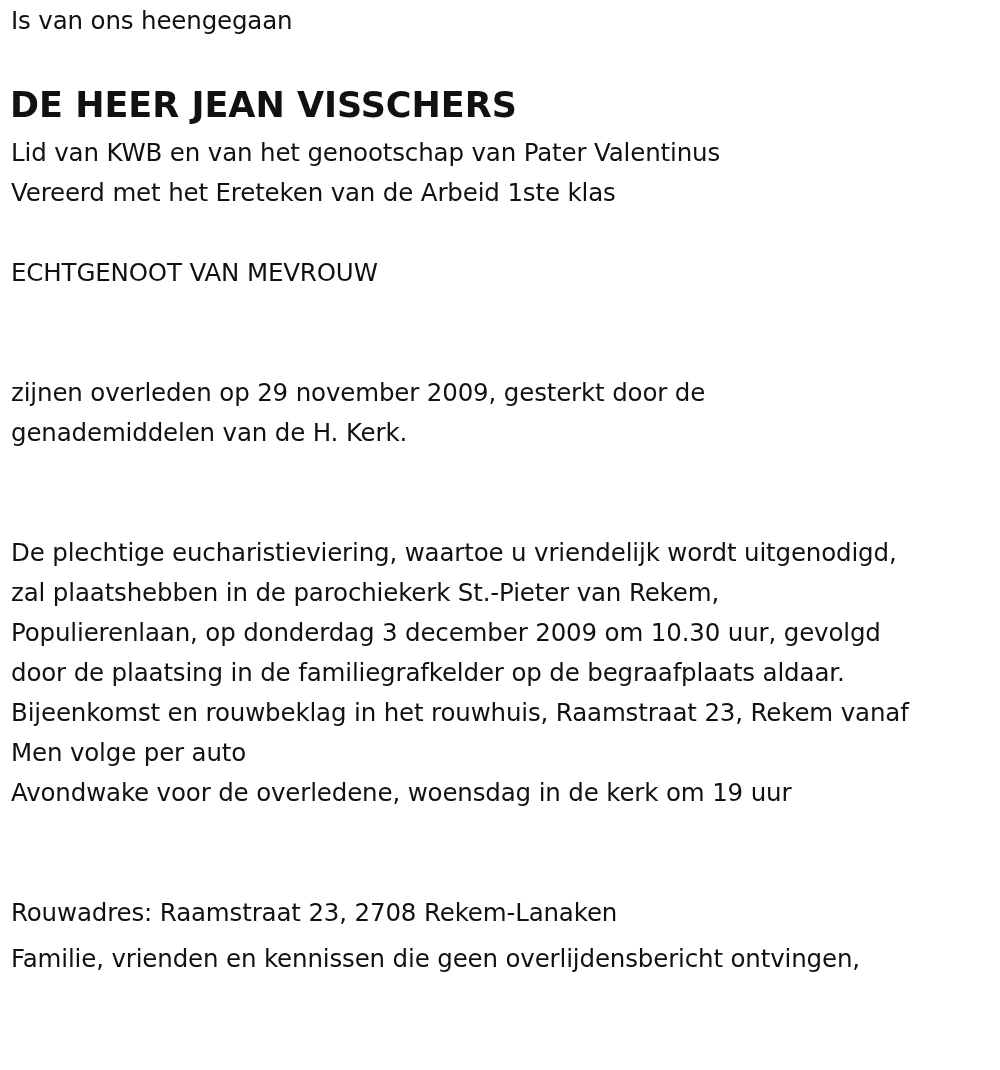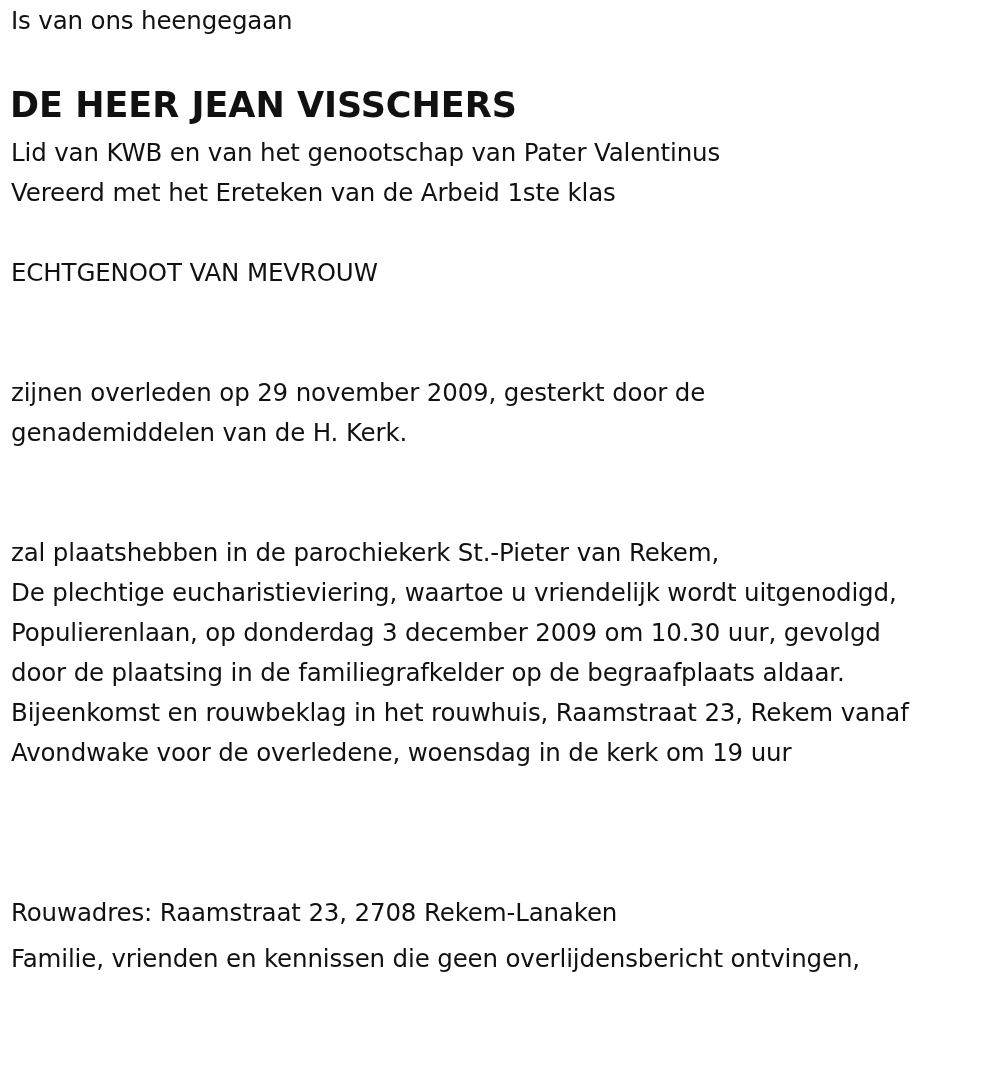--- a/index.html
+++ b/index.html
@@ -71,25 +71,26 @@
   <div class="block b-spouse">
     <div class="line">ECHTGENOOT VAN MEVROUW</div>
   </div>
 
   <div class="block b-birth">
     <div class="line">zijnen overleden op 29 november 2009, gesterkt door de</div>
     <div class="line">genademiddelen van de H. Kerk.</div>
   </div>
 
   <div class="block b-service">
+    <div class="line">De plechtige eucharistieviering, waartoe u vriendelijk wordt uitgenodigd,</div>
     <div class="line">zal plaatshebben in de parochiekerk St.-Pieter van Rekem,</div>
-    <div class="line">De plechtige eucharistieviering, waartoe u vriendelijk wordt uitgenodigd,</div>
     <div class="line">Populierenlaan, op donderdag 3 december 2009 om 10.30 uur, gevolgd</div>
     <div class="line">door de plaatsing in de familiegrafkelder op de begraafplaats aldaar.</div>
     <div class="line">Bijeenkomst en rouwbeklag in het rouwhuis, Raamstraat 23, Rekem vanaf</div>
+    <div class="line">Men volge per auto</div>
     <div class="line">Avondwake voor de overledene, woensdag in de kerk om 19 uur</div>
   </div>
 
   <div class="block b-address">
     <div class="line">Rouwadres: Raamstraat 23, 2708 Rekem-Lanaken</div>
   </div>
 
   <div class="block b-family">
     <div class="line">Familie, vrienden en kennissen die geen overlijdensbericht ontvingen,</div>
   </div>

